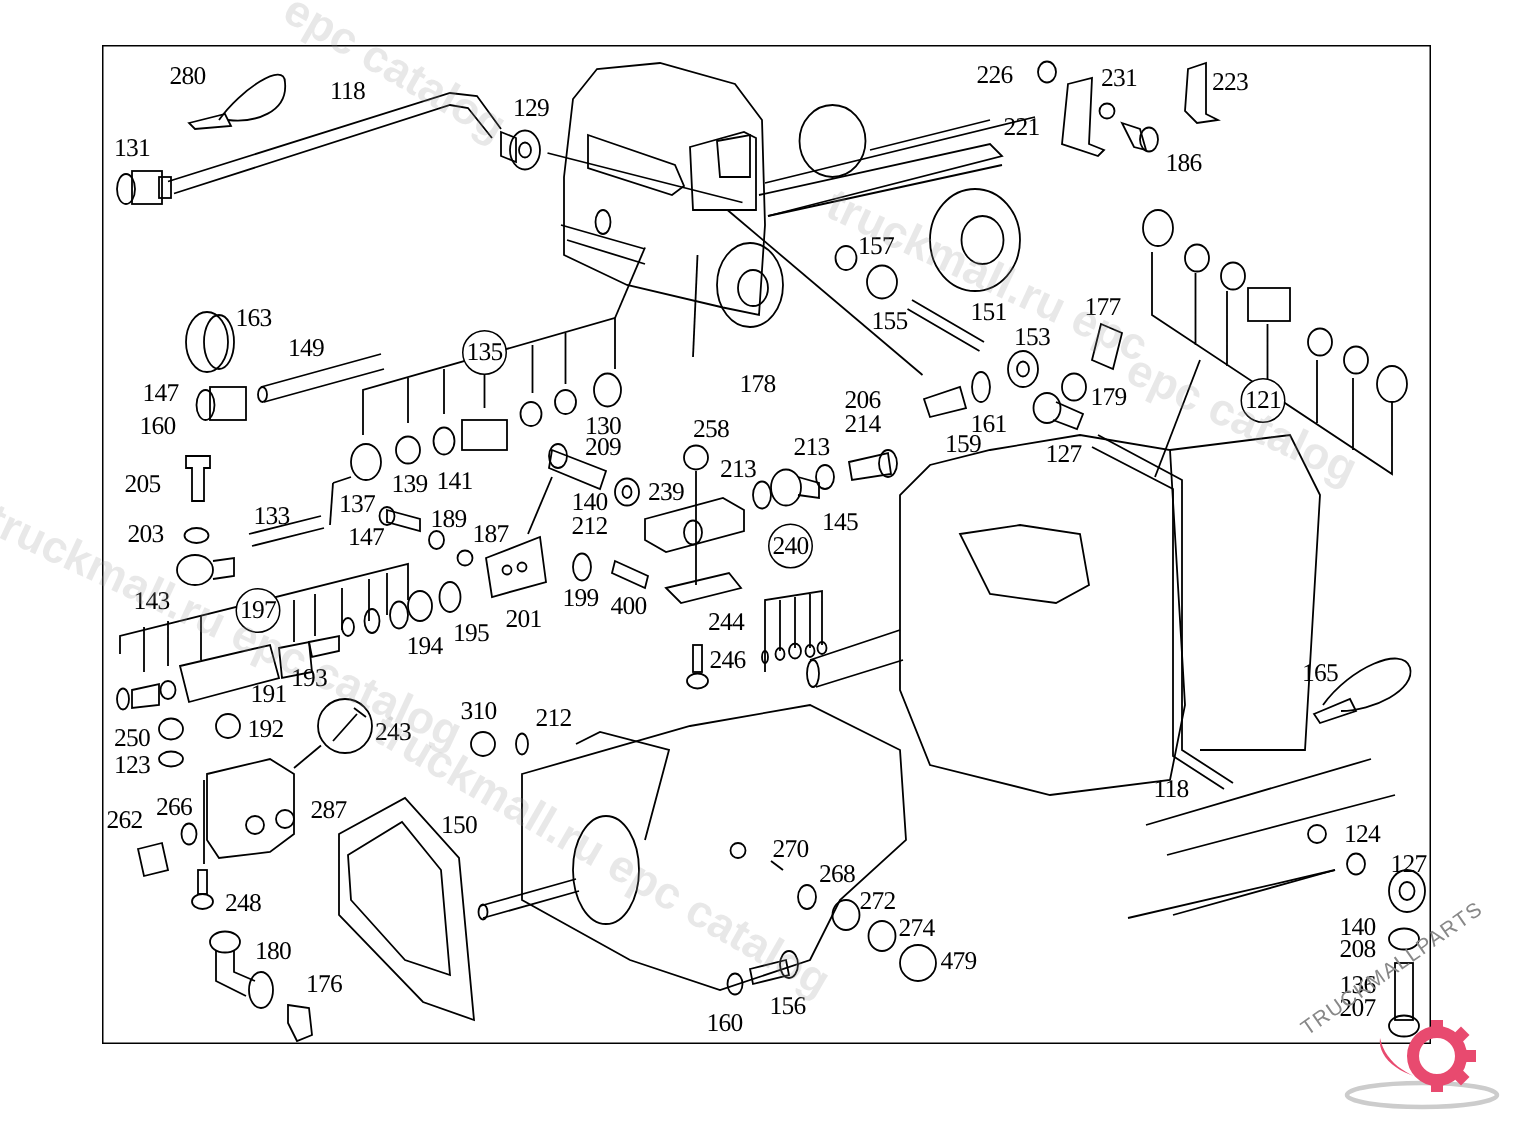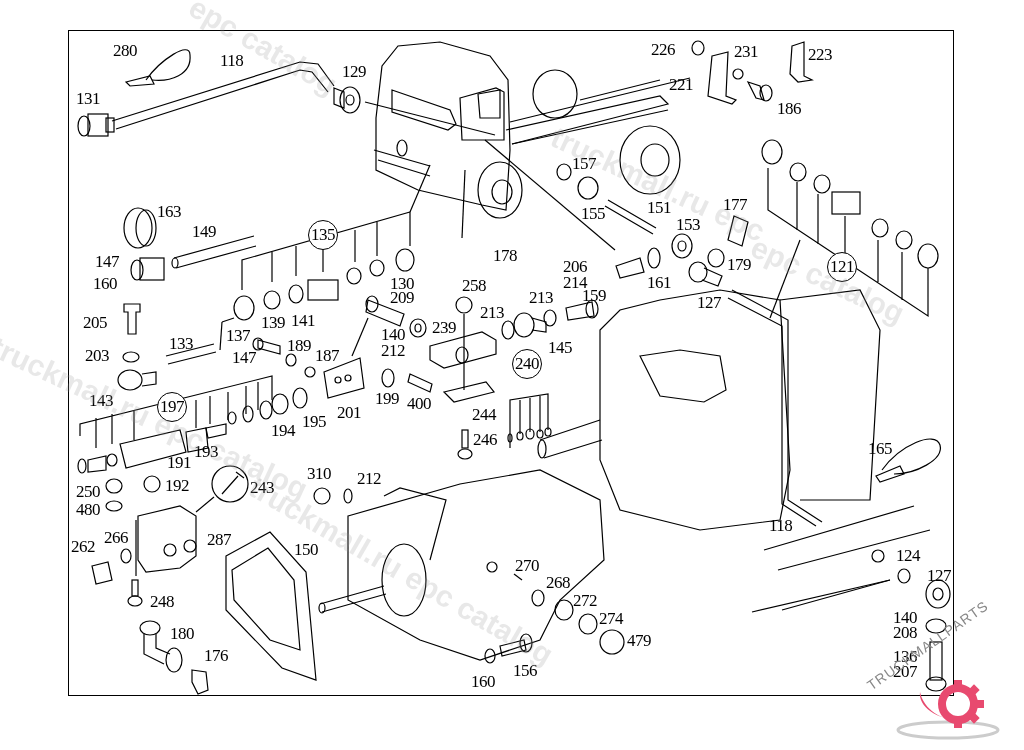--- a/index.html
+++ b/index.html
@@ -435,36 +435,36 @@
 <div class="lbl" style="left:529px;top:289px">213</div>
 <div class="lbl" style="left:563px;top:258px">206</div>
 <div class="lbl" style="left:563px;top:274px">214</div>
 <div class="lbl" style="left:548px;top:339px">145</div>
 <div class="lbl" style="left:572px;top:155px">157</div>
 <div class="lbl" style="left:581px;top:205px">155</div>
 <div class="lbl" style="left:647px;top:199px">151</div>
 <div class="lbl" style="left:676px;top:216px">153</div>
 <div class="lbl" style="left:723px;top:196px">177</div>
 <div class="lbl" style="left:727px;top:256px">179</div>
-<div class="lbl" style="left:582px;top:287px">159</div>
+<div class="lbl" style="left:630px;top:287px">159</div>
 <div class="lbl" style="left:647px;top:274px">161</div>
 <div class="lbl" style="left:697px;top:294px">127</div>
 <div class="lbl" style="left:89px;top:392px">143</div>
 <div class="lbl" style="left:337px;top:404px">201</div>
 <div class="lbl" style="left:375px;top:390px">199</div>
 <div class="lbl" style="left:407px;top:395px">400</div>
 <div class="lbl" style="left:472px;top:406px">244</div>
 <div class="lbl" style="left:473px;top:431px">246</div>
 <div class="lbl" style="left:271px;top:422px">194</div>
 <div class="lbl" style="left:302px;top:413px">195</div>
 <div class="lbl" style="left:194px;top:443px">193</div>
 <div class="lbl" style="left:167px;top:454px">191</div>
 <div class="lbl" style="left:165px;top:477px">192</div>
 <div class="lbl" style="left:76px;top:483px">250</div>
-<div class="lbl" style="left:76px;top:501px">480</div>
+<div class="lbl" style="left:76px;top:501px">123</div>
 <div class="lbl" style="left:250px;top:479px">243</div>
 <div class="lbl" style="left:307px;top:465px">310</div>
 <div class="lbl" style="left:357px;top:470px">212</div>
 <div class="lbl" style="left:71px;top:538px">262</div>
 <div class="lbl" style="left:104px;top:529px">266</div>
 <div class="lbl" style="left:207px;top:531px">287</div>
 <div class="lbl" style="left:294px;top:541px">150</div>
 <div class="lbl" style="left:150px;top:593px">248</div>
 <div class="lbl" style="left:170px;top:625px">180</div>
 <div class="lbl" style="left:204px;top:647px">176</div>

